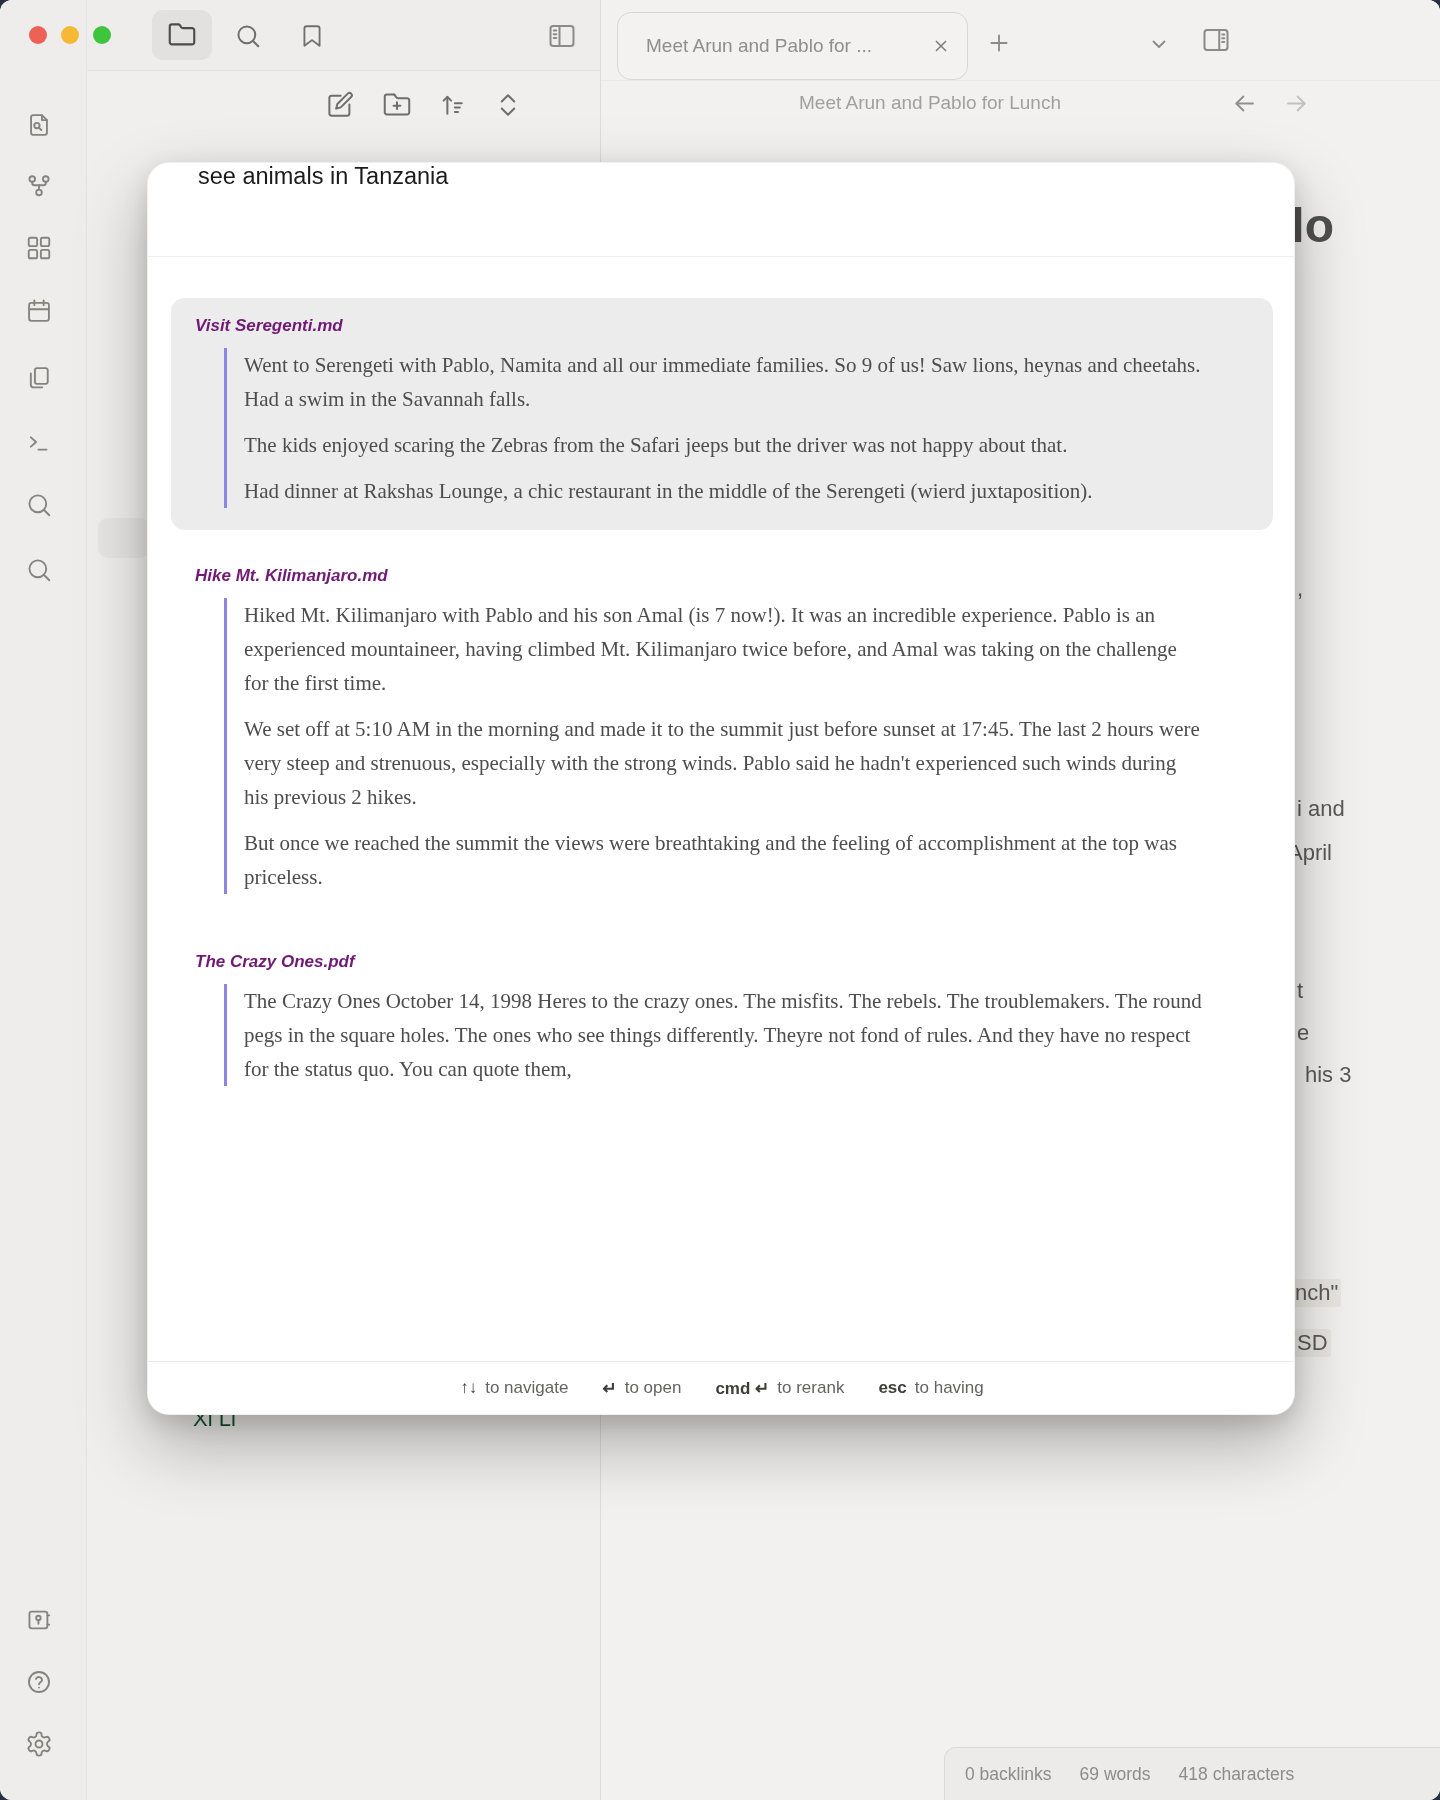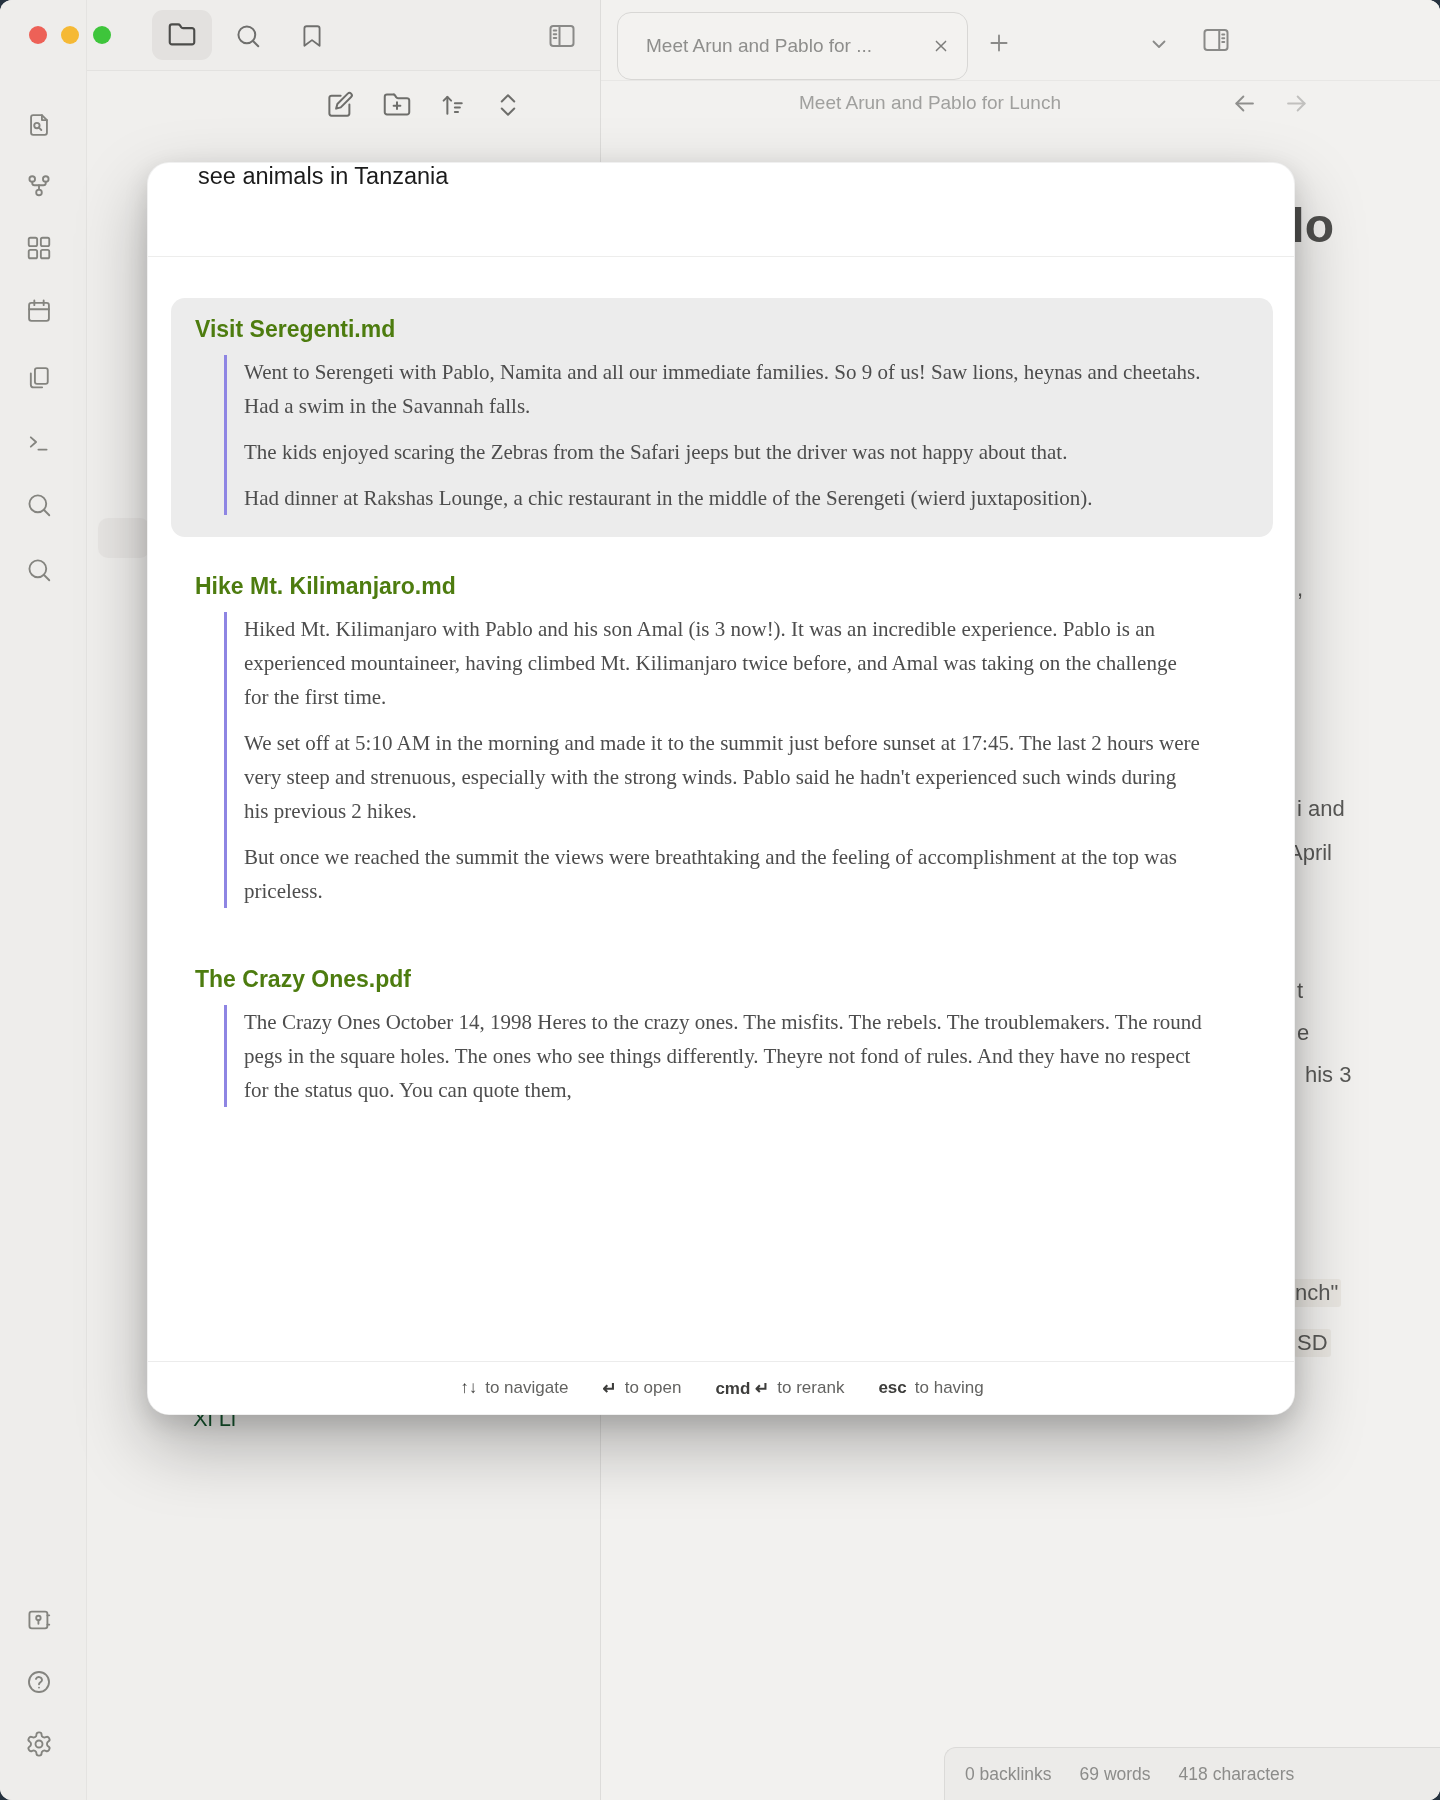--- a/index.html
+++ b/index.html
@@ -64,21 +64,21 @@
   
   .modal { position:absolute; left:147px; top:162px; width:1148px; height:1253px; background:#ffffff;
            border-radius:22px; border:1px solid rgba(0,0,0,0.06); z-index:10;
            box-shadow:0 30px 70px rgba(0,0,0,0.28), 0 8px 24px rgba(0,0,0,0.12); overflow:hidden; }
   .query-row { height:94px; display:flex; align-items:flex-start; padding:0 50px; border-bottom:1px solid #ededec; }
   .query-input { width:100%; border:none; outline:none; font-family:"Liberation Sans", sans-serif;
                  font-size:23.5px; color:#1b1b1b; background:transparent; }
   .results { position:absolute; left:0; top:95px; width:1148px; height:1266px; padding:40px 23px 0 23px; overflow:hidden; }
   .result { border-radius:14px; padding:18px 24px 22px 24px; margin-bottom:18px; background:transparent; }
   .result.selected { background:#ececec; }
-  .rtitle { font-size:23px; font-weight:bold; color:#4d7c0f; margin-bottom:12px; }
+  .rtitle { font-size:17px; font-weight:bold; color:#701a75; margin-bottom:12px;font-style:italic; }
   .quote { margin-left:29px; margin-right:46px; border-left:3.5px solid #8e85e3; padding-left:17px;font-family:Liberation Serif, serif; }
   .quote p { font-size:21px; line-height:34px; color:#4d4d4d; margin-bottom:12px; }
   .quote p:last-child { margin-bottom:0; }
   .quote p.qhead { font-weight:bold; color:#2e2e2e; margin-bottom:38px; }
   .modal-footer { position:absolute; left:0; bottom:0; width:1148px; height:53px; background:#ffffff;
                   border-top:1px solid #ececec; display:flex; align-items:center; justify-content:center; gap:34px;
                   font-size:17px; color:#636361; z-index:2; }
   .hint { display:flex; gap:8px; align-items:center; white-space:nowrap; }
   .hint .k { font-weight:bold; color:#3d3d3b; }
 
@@ -333,21 +333,21 @@
         <div class="quote">
           <p>Went to Serengeti with Pablo, Namita and all our immediate families. So 9 of us! Saw lions, heynas and cheetahs. Had a swim in the Savannah falls.</p>
           <p>The kids enjoyed scaring the Zebras from the Safari jeeps but the driver was not happy about that.</p>
           <p>Had dinner at Rakshas Lounge, a chic restaurant in the middle of the Serengeti (wierd juxtaposition).</p>
         </div>
       </div>
 
       <div class="result">
         <div class="rtitle">Hike Mt. Kilimanjaro.md</div>
         <div class="quote">
-          <p>Hiked Mt. Kilimanjaro with Pablo and his son Amal (is 3 now!). It was an incredible experience. Pablo is an experienced mountaineer, having climbed Mt. Kilimanjaro twice before, and Amal was taking on the challenge for the first time.</p>
+          <p>Hiked Mt. Kilimanjaro with Pablo and his son Amal (is 7 now!). It was an incredible experience. Pablo is an experienced mountaineer, having climbed Mt. Kilimanjaro twice before, and Amal was taking on the challenge for the first time.</p>
           <p>We set off at 5:10 AM in the morning and made it to the summit just before sunset at 17:45. The last 2 hours were very steep and strenuous, especially with the strong winds. Pablo said he hadn't experienced such winds during his previous 2 hikes.</p>
           <p>But once we reached the summit the views were breathtaking and the feeling of accomplishment at the top was priceless.</p>
         </div>
       </div>
 
       <div class="result">
         <div class="rtitle">The Crazy Ones.pdf</div>
         <div class="quote">
           <p>The Crazy Ones October 14, 1998 Heres to the crazy ones. The misfits. The rebels. The troublemakers. The round pegs in the square holes. The ones who see things differently. Theyre not fond of rules. And they have no respect for the status quo. You can quote them,</p>
         </div>

